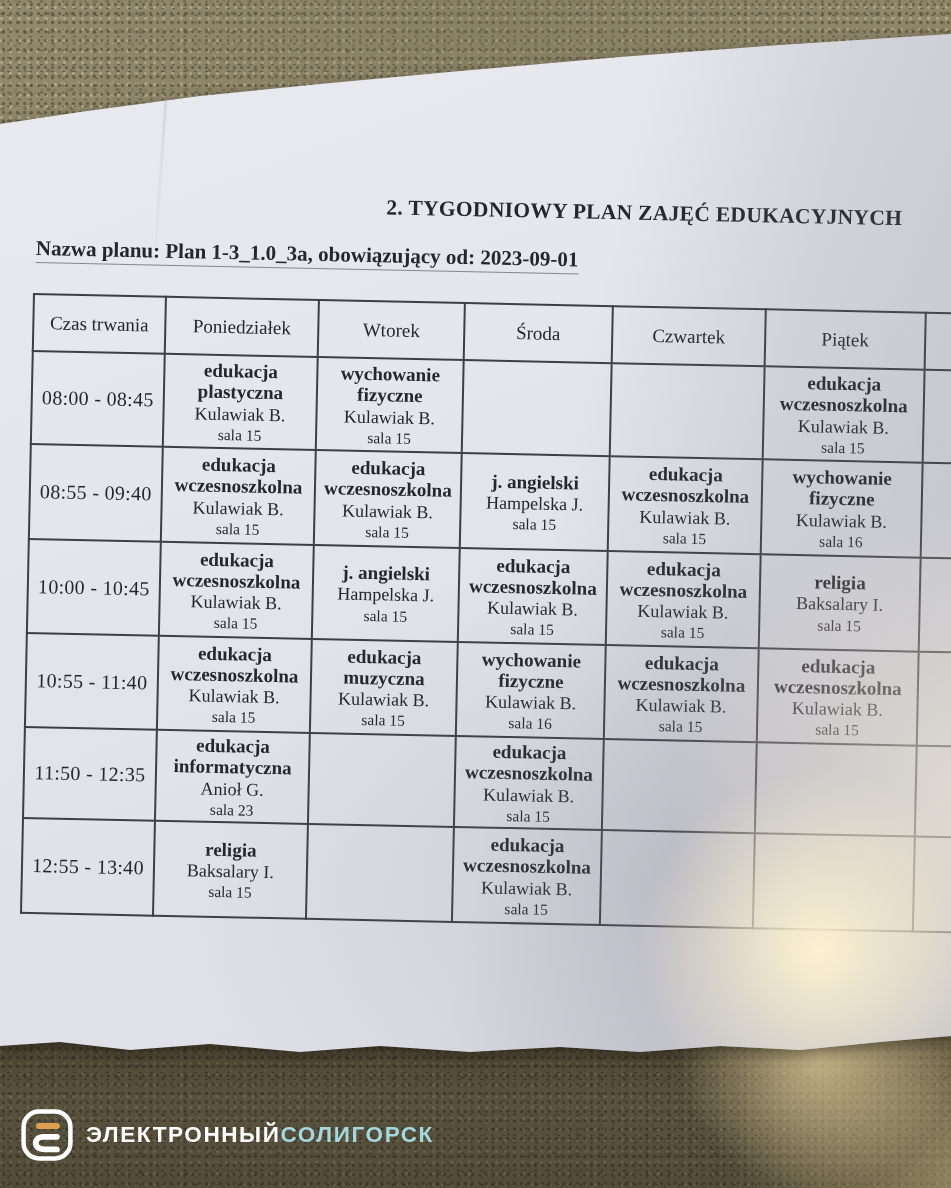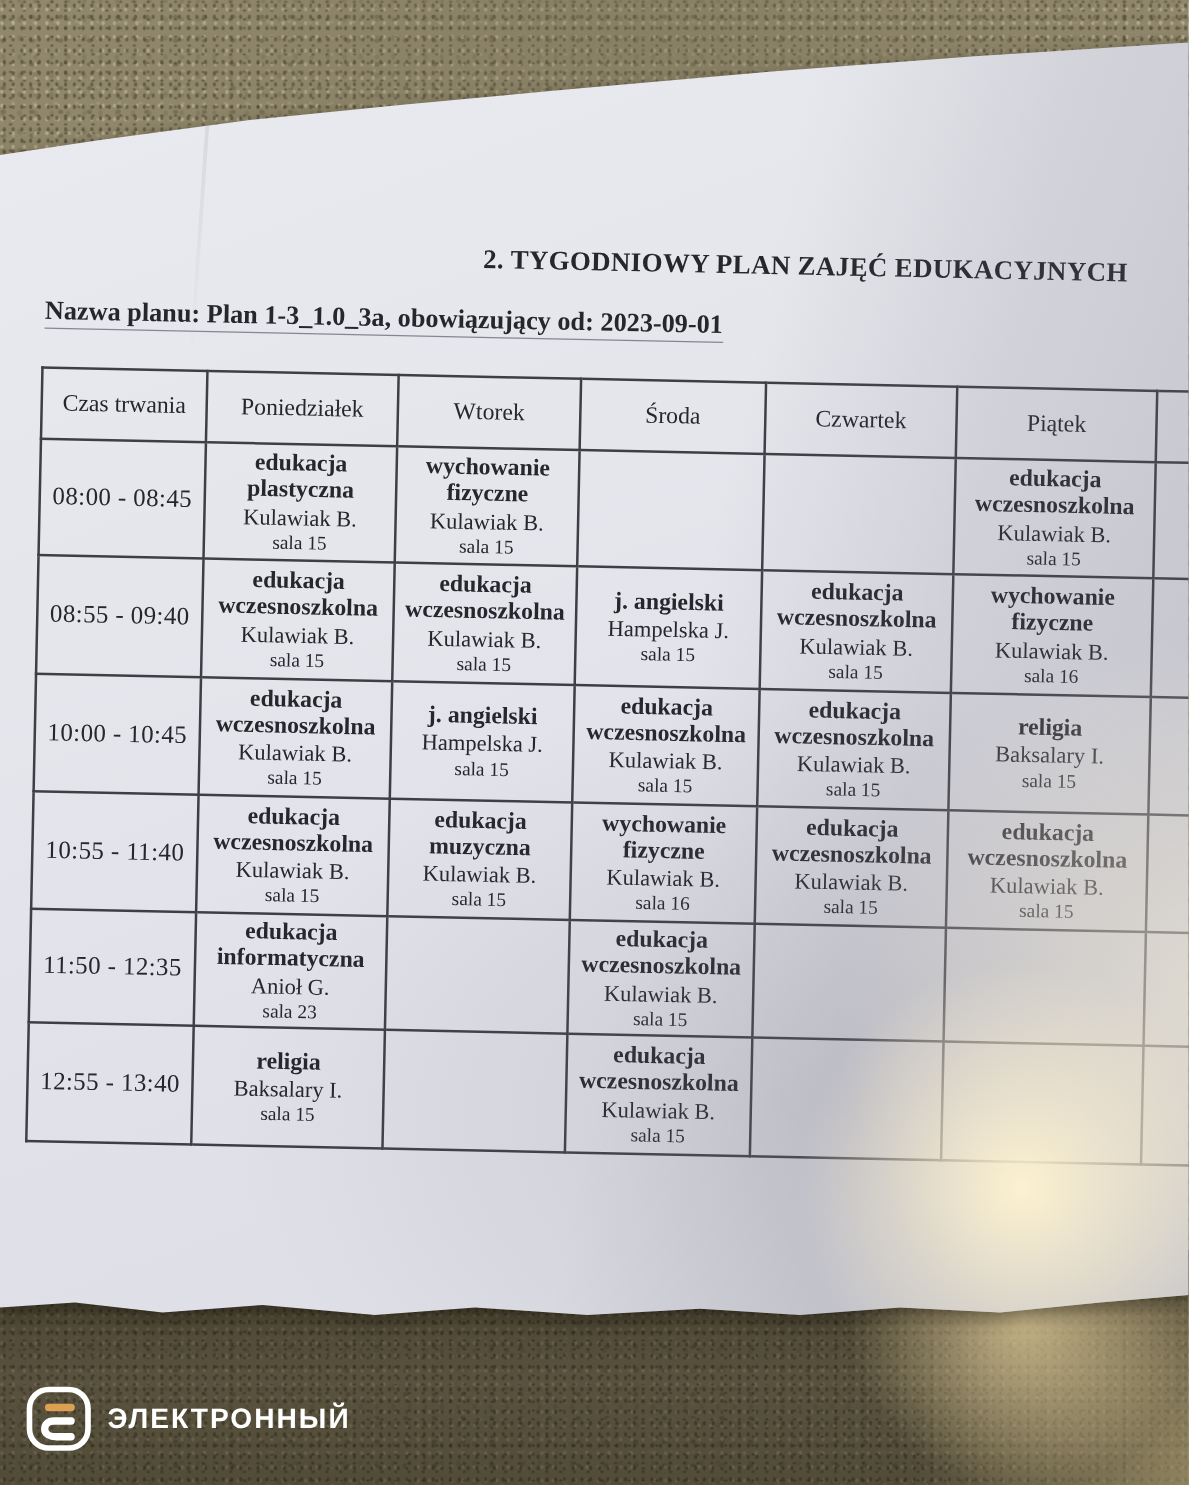--- a/index.html
+++ b/index.html
@@ -300,14 +300,15 @@
 </div>
 
 <div class="watermark">
   <svg class="wm-icon" viewBox="0 0 60 60">
     <rect x="4" y="4" width="52" height="52" rx="17" fill="none" stroke="#ffffff" stroke-width="5"></rect>
     <line x1="21" y1="20" x2="41" y2="20" stroke="#dd9f52" stroke-width="6.5" stroke-linecap="round"></line>
     <path d="M41,32 H26 C20,32 17.5,35.5 17.5,39 C17.5,43.5 22,46 28,46 H41" fill="none" stroke="#ffffff" stroke-width="6.5" stroke-linecap="round"></path>
   </svg>
   <div class="wm-text">
     <span class="wm-line1">ЭЛЕКТРОННЫЙ</span>
+    <span class="wm-line2">СОЛИГОРСК</span>
   </div>
 </div>
 
 </body></html>

